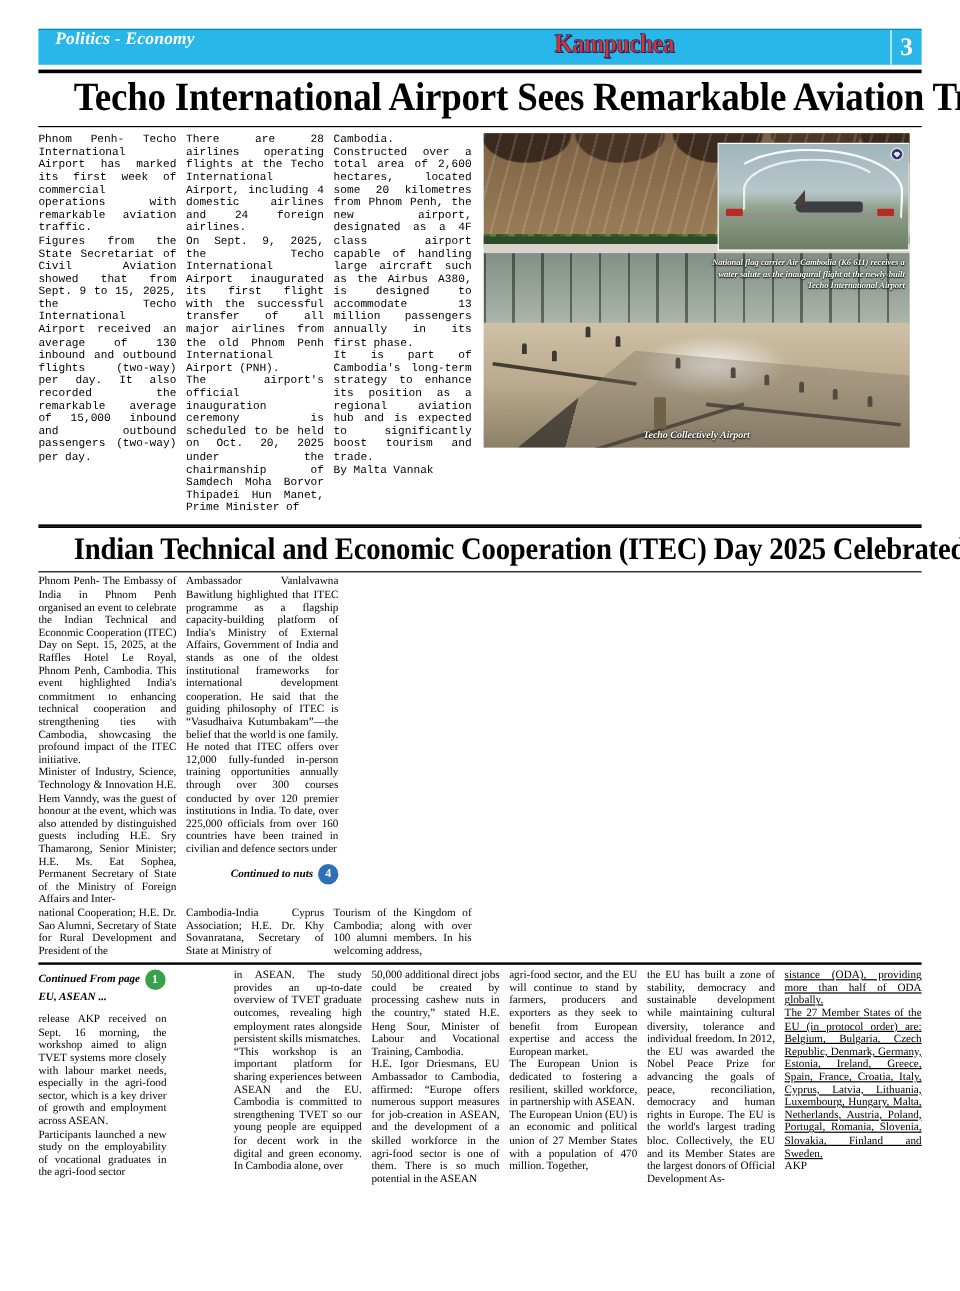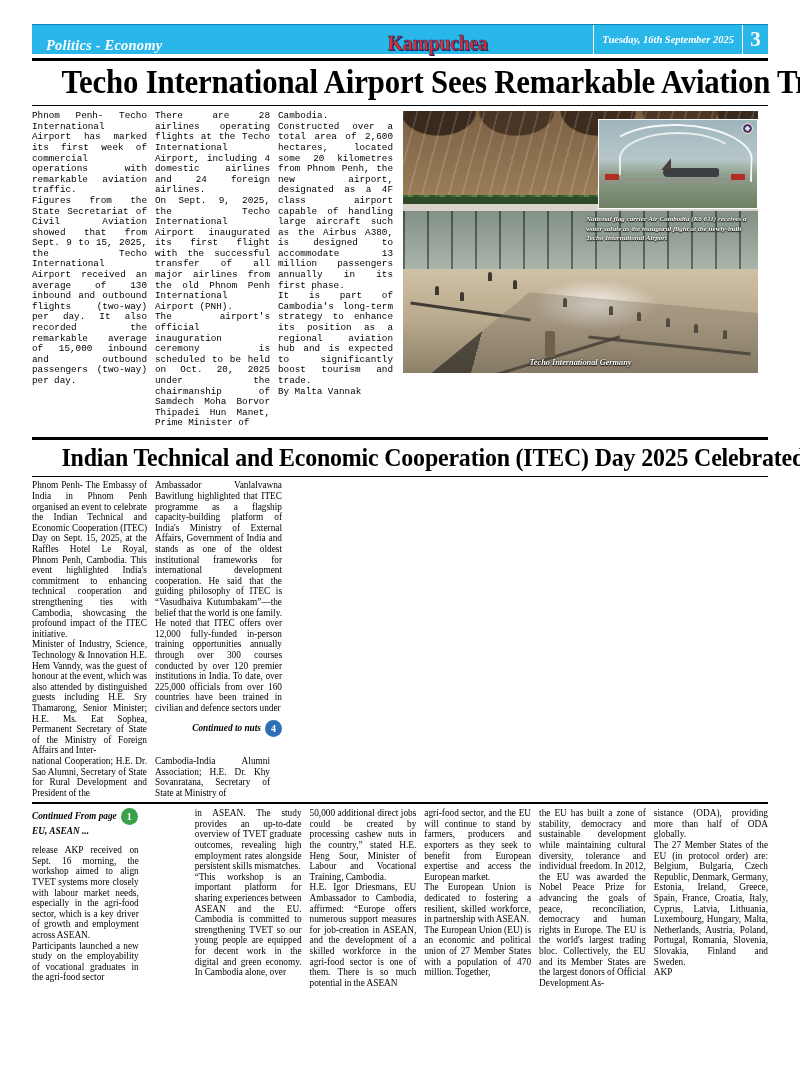--- a/index.html
+++ b/index.html
@@ -18,21 +18,21 @@
     height: 1076px;
     padding: 24px 32px 10px 32px;
   }
 
   
   .masthead {
     position: relative;
     height: 30px;
     background: #29b6e8;
     display: flex;
-    align-items: flex-end;
+    align-items: flex-start;
     border-top: 1px solid #0d86b5;
   }
   .masthead-section {
     font-style: italic;
     font-weight: bold;
     font-size: 14.5px;
     color: #ffffff;
     padding-left: 14px;
     letter-spacing: .2px;
     white-space: nowrap;
@@ -217,21 +217,21 @@
   }
   .inset-logo {
     position: absolute; top: 3px; right: 4px; width: 11px; height: 11px;
     border-radius: 50%;
     background: radial-gradient(circle, #e7e2d5 34%, #1f3c8a 36% 62%, #c0392b 64% 100%);
     border: 1px solid #dfe3e6;
   }
   .cap-overlay {
     position: absolute; right: 4px; top: 104px; width: 168px;
     font-size: 7.1px; font-style: italic; font-weight: bold;
-    line-height: 9.6px; color: #ffffff; text-align: left;
+    line-height: 9.6px; color: #ffffff; text-align: right;
     text-shadow: 0 0 2px #000, 0 1px 1px #000;
   }
   .cap-bottom {
     position: absolute; bottom: 6px; left: 0; right: 0;
     font-size: 8.3px; font-style: italic; font-weight: bold;
     color: #ffffff; text-align: center;
     text-shadow: 0 0 2px #000, 0 1px 1px #000;
   }
 
   
@@ -324,21 +324,20 @@
 </style>
 </head>
 <body>
 
 <div class="page">
 
   <div class="masthead">
     <div class="masthead-section">Politics - Economy</div>
     <div class="masthead-title">Kampuchea</div>
     <div class="masthead-right">
-      <div class="masthead-date">Tuesday, 16th September 2025</div>
       <div class="masthead-pageno">3</div>
     </div>
   </div>
 
   <div class="rule-double"></div>
   <div class="headline headline-1">Techo International Airport Sees Remarkable Aviation Traffic</div>
   <div class="hr-thin"></div>
 
   <div class="article1">
     <div class="a1-col body-text" style="white-space: pre-line;">Phnom Penh- Techo International Airport has marked its first week of commercial operations with remarkable aviation traffic.
@@ -383,21 +382,21 @@
         <div class="water-arc"></div>
         <div class="water-arc2"></div>
         <div class="plane"></div>
         <div class="plane-tail"></div>
         <div class="firetruck" style="left:6px; top:54px;"></div>
         <div class="firetruck" style="left:132px; top:54px;"></div>
         <div class="inset-logo"></div>
       </div>
 
       <div class="cap-overlay">National flag carrier Air Cambodia (K6 611) receives a water salute  as the inaugural flight at the newly-built Techo International Airport</div>
-      <div class="cap-bottom">Techo International Germany</div>
+      <div class="cap-bottom">Techo Collectively Airport</div>
     </div>
   </div>
 
   <div class="rule-double" style="margin-top:8px;"></div>
   <div class="headline headline-2">Indian Technical and Economic Cooperation (ITEC) Day 2025 Celebrated in Phnom Penh</div>
   <div class="hr-thin"></div>
 
   <div class="a2-top">
     <div class="a2-side body-text" style="white-space: pre-line;">Phnom Penh- The Embassy of India in Phnom Penh organised an event to celebrate the Indian Technical and Economic Cooperation (ITEC) Day on Sept. 15, 2025, at the Raffles Hotel Le Royal, Phnom Penh, Cambodia. This event highlighted India's commitment to enhancing technical cooperation and strengthening ties with Cambodia, showcasing the profound impact of the ITEC initiative.
 Minister of Industry, Science, Technology &amp; Innovation H.E. Hem Vanndy, was the guest of honour at the event, which was also attended by distinguished guests including H.E. Sry Thamarong, Senior Minister; H.E. Ms. Eat Sophea, Permanent Secretary of State of the Ministry of Foreign Affairs and Inter-</div>
@@ -406,21 +405,22 @@
     <div class="a2-right">
       <div class="body-text" style="white-space: pre-line;">Ambassador Vanlalvawna Bawitlung highlighted that ITEC programme as a flagship capacity-building platform of India's Ministry of External Affairs, Government of India and stands as one of the oldest institutional frameworks for international development cooperation. He said that the guiding philosophy of ITEC is “Vasudhaiva Kutumbakam”—the belief that the world is one family. He noted that ITEC offers over 12,000 fully-funded in-person training opportunities annually through over 300 courses conducted by over 120 premier institutions in India. To date, over 225,000 officials from over 160 countries have been trained in civilian and defence sectors under</div>
       <div class="cont-line">
         <span>Continued to nuts</span><span class="contpage">4</span>
       </div>
     </div>
   </div>
 
   <div class="a2-subcols">
     <div class="a2-subcol body-text">national Cooperation; H.E. Dr. Sao Alumni, Secretary of State for Rural Development and President of the</div>
-    <div class="a2-subcol body-text">Cambodia-India Alumni Association; H.E. Dr. Khy Sovanratana, Secretary of State at  Ministry of</div>
+    <div class="a2-subcol body-text">Cambodia-India Cyprus Association; H.E. Dr. Khy Sovanratana, Secretary of State at  Ministry of</div>
+    <div class="a2-subcol body-text">Tourism of the Kingdom of Cambodia; along with over 100 alumni members. In his welcoming address,</div>
   </div>
 
   <div class="bottom-block">
     <div class="hr-thick"></div>
     <div class="bottom-cols">
       <div class="b-col">
         <div class="cont-head">
           <span>Continued From page</span><span class="contpage green">1</span>
           <div>EU, ASEAN ...</div>
         </div>
@@ -429,20 +429,20 @@
       </div>
       <div class="b-col body-text" style="white-space: pre-line; margin-left: 48px;">in ASEAN. The study provides an up-to-date overview of TVET graduate outcomes, revealing high employment rates alongside persistent skills mismatches.
 “This workshop is an important platform for sharing experiences between ASEAN and the EU. Cambodia is committed to strengthening TVET so our young people are equipped for decent work in the digital and green economy. In Cambodia alone, over</div>
       <div class="b-col body-text" style="white-space: pre-line;">50,000 additional direct jobs could be created by processing cashew nuts in the country,” stated H.E. Heng Sour, Minister of Labour and Vocational Training, Cambodia.
 H.E. Igor Driesmans, EU Ambassador to Cambodia, affirmed: “Europe offers numerous support measures for job-creation in ASEAN, and the development of a skilled workforce in the agri-food sector is one of them. There is so much potential in the ASEAN</div>
       <div class="b-col body-text" style="white-space: pre-line;">agri-food sector, and the EU will continue to stand by farmers, producers and exporters as they seek to benefit from European expertise and access the European market.
 The European Union is dedicated to fostering a resilient, skilled workforce, in partnership with ASEAN.
 The European Union (EU) is an economic and political union of 27 Member States with a population of 470 million. Together,</div>
       <div class="b-col body-text" style="white-space: pre-line;">the EU has built a zone of stability, democracy and sustainable development while maintaining cultural diversity, tolerance and individual freedom. In 2012, the EU was awarded the Nobel Peace Prize for advancing the goals of peace, reconciliation, democracy and human rights in Europe. The EU is the world's largest trading bloc. Collectively, the EU and its Member States are the largest donors of Official Development As-</div>
       <div class="b-col">
-        <div class="body-text" style="white-space: pre-line;">sistance (ODA), providing more than half of ODA globally.
+        <div class="body-text" style="white-space: pre-line; text-decoration: underline;">sistance (ODA), providing more than half of ODA globally.
 The 27 Member States of the EU (in protocol order) are: Belgium, Bulgaria, Czech Republic, Denmark, Germany, Estonia, Ireland, Greece, Spain, France, Croatia, Italy, Cyprus, Latvia, Lithuania, Luxembourg, Hungary, Malta, Netherlands, Austria, Poland, Portugal, Romania, Slovenia, Slovakia, Finland and Sweden.</div>
         <div class="body-text byline">AKP</div>
       </div>
     </div>
   </div>
 
 </div>
 
 </body></html>

